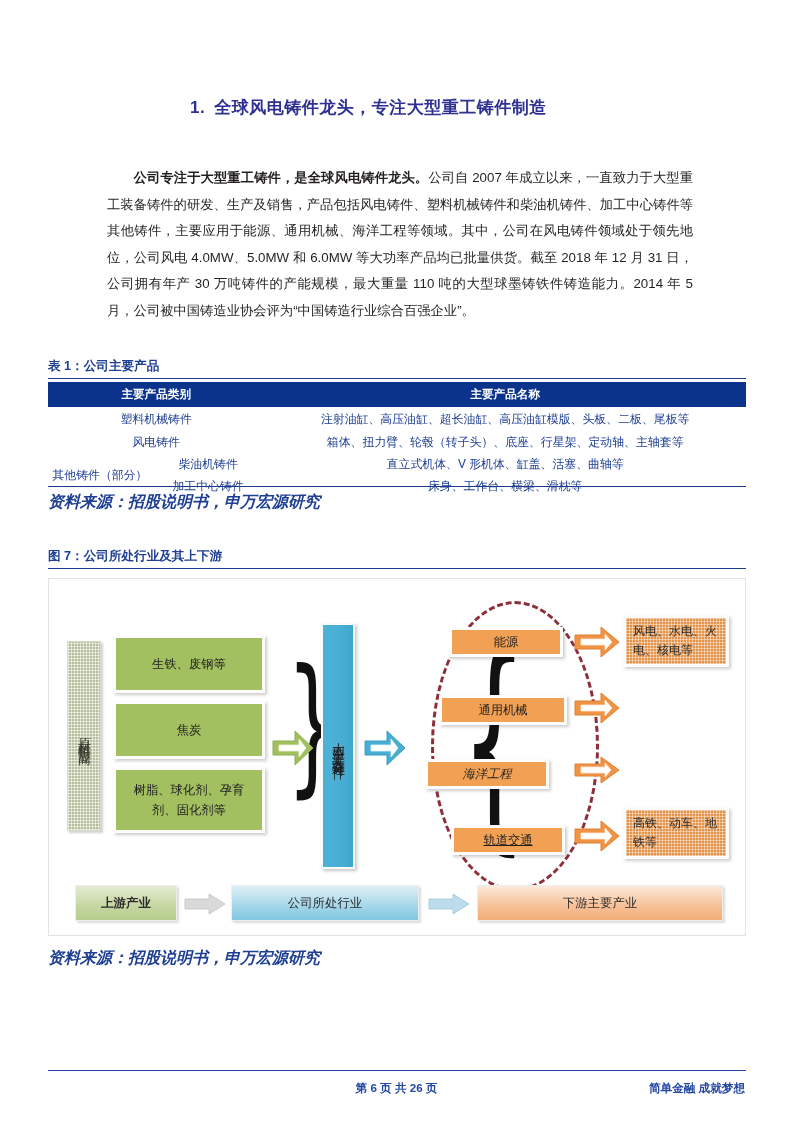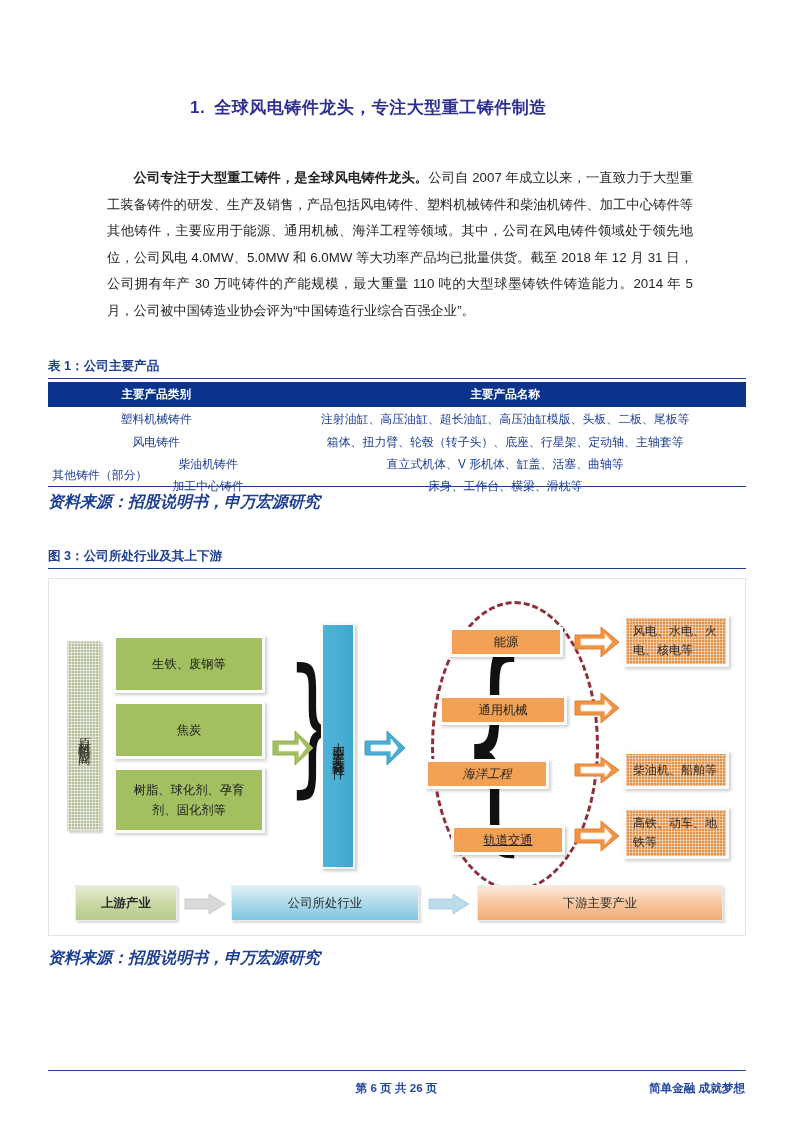--- a/index.html
+++ b/index.html
@@ -248,21 +248,21 @@
               <div>床身、工作台、横梁、滑枕等</div>
             </div>
           </td>
         </tr>
       </tbody>
     </table>
   </div>
   <div class="tbl-botline"></div>
   <div class="src" id="tbl-src">资料来源：招股说明书，申万宏源研究</div>
 
-  <div class="cap" id="fig-cap">图 3：公司所处行业及其上下游</div>
+  <div class="cap" id="fig-cap">图 7：公司所处行业及其上下游</div>
 
   <div class="fig">
     <div class="fig-inner">
 
       <div class="supplier">
         <span>原材料供应商</span>
       </div>
 
       <div class="mat" id="mat1">生铁、废钢等</div>
       <div class="mat" id="mat2">焦炭</div>
@@ -316,21 +316,20 @@
         </svg>
       </div>
       <div class="arrow" style="left:524px; top:240px;">
         <svg width="48" height="34" viewBox="0 0 48 34">
           <path d="M2 10 H28 V2 L46 17 L28 32 V24 H2 Z" fill="#f09344" stroke="#dd8236" stroke-width="1"></path>
           <path d="M8 14 H32 V9 L39 17 L32 25 V20 H8 Z" fill="#ffffff" stroke="#fbe7d5" stroke-width=".8"></path>
         </svg>
       </div>
 
       <div class="down" id="down1">风电、水电、火电、核电等</div>
-      <div class="down" id="down3">柴油机、船舶等</div>
       <div class="down" id="down4">高铁、动车、地铁等</div>
 
       <div class="leg" id="leg1">上游产业</div>
       <div class="arrow" style="left:134px; top:314px;">
         <svg width="44" height="22" viewBox="0 0 44 22">
           <path d="M2 6 H26 V1 L42 11 L26 21 V16 H2 Z" fill="#d9d9d9" stroke="#c2c2c2" stroke-width=".8"></path>
         </svg>
       </div>
       <div class="leg" id="leg2">公司所处行业</div>
       <div class="arrow" style="left:378px; top:314px;">

